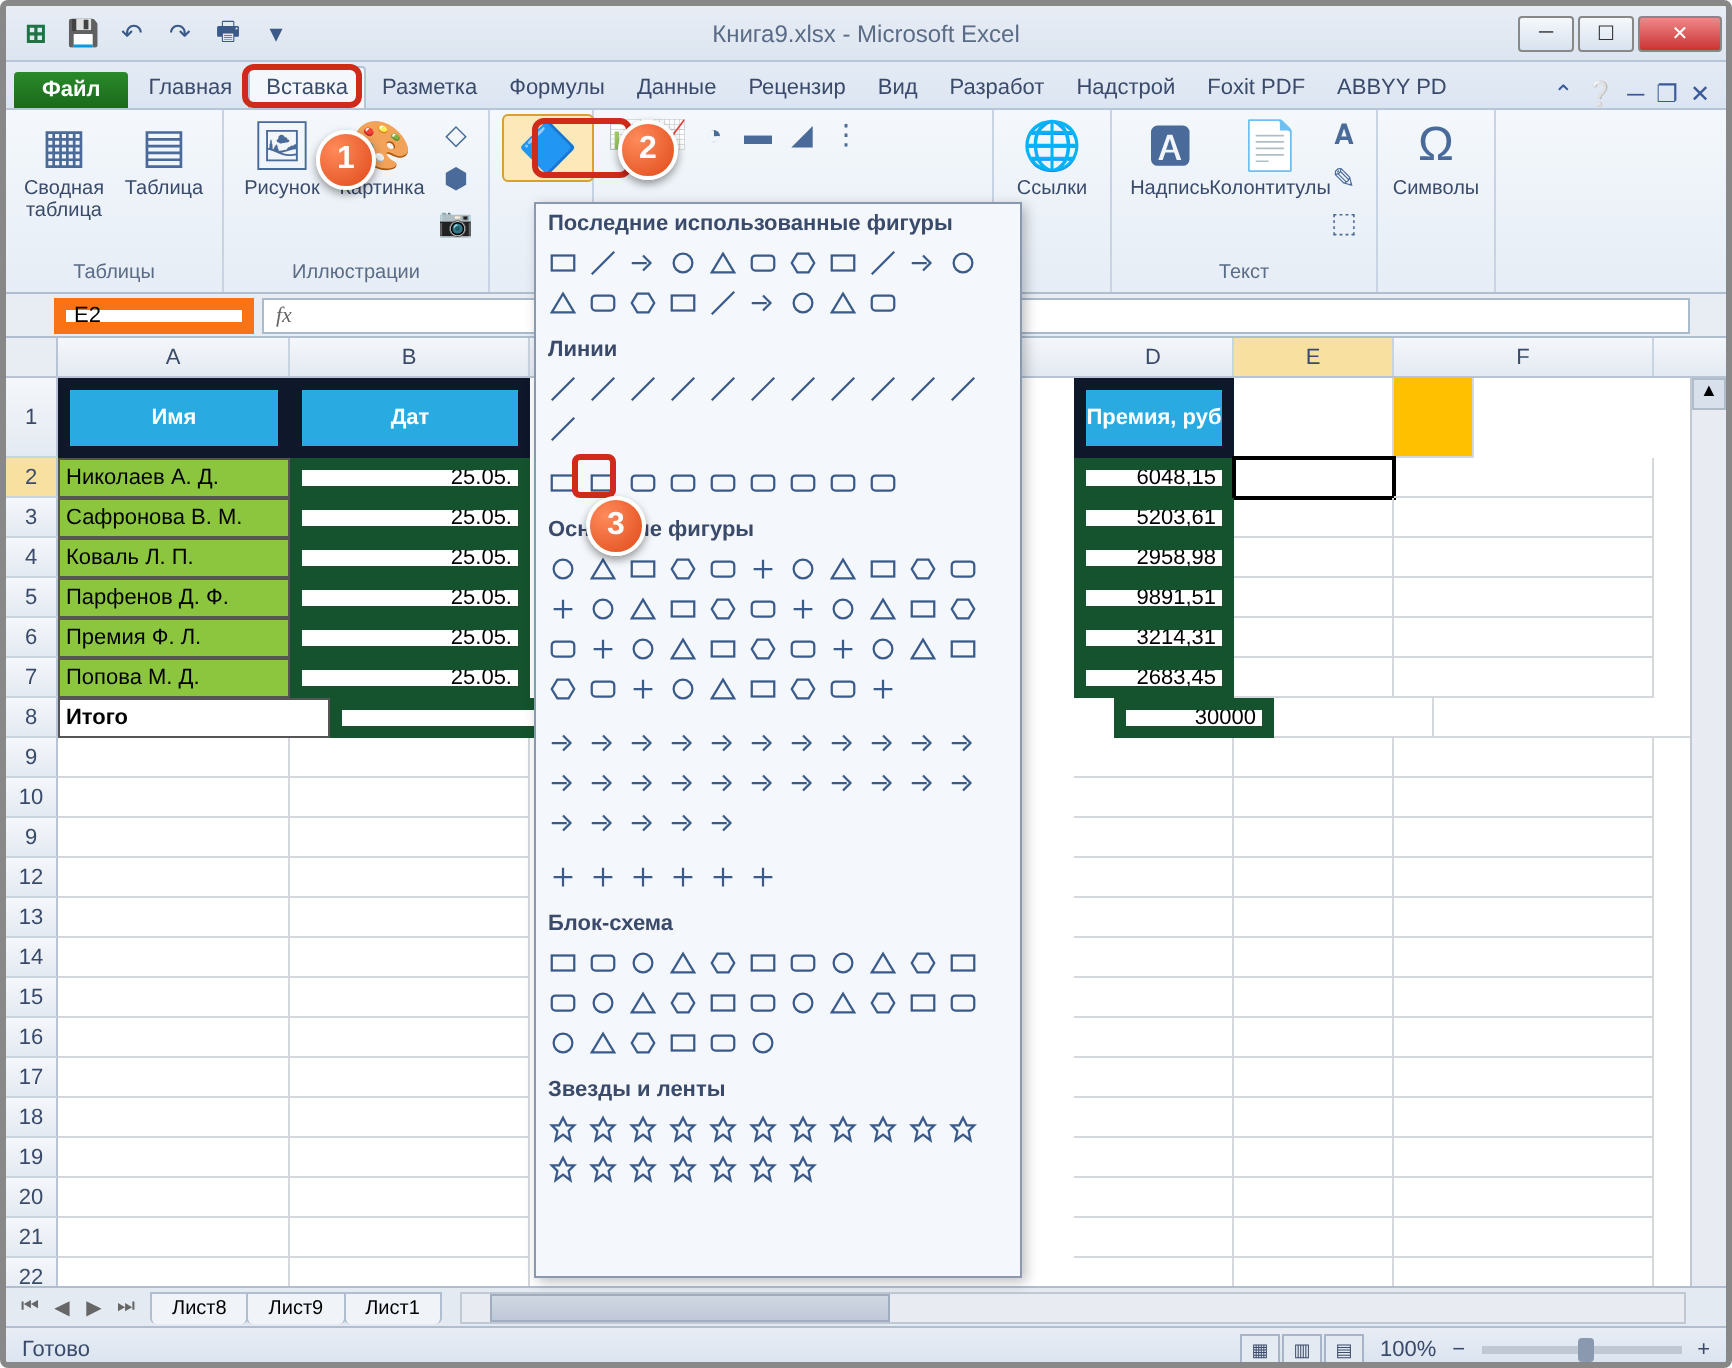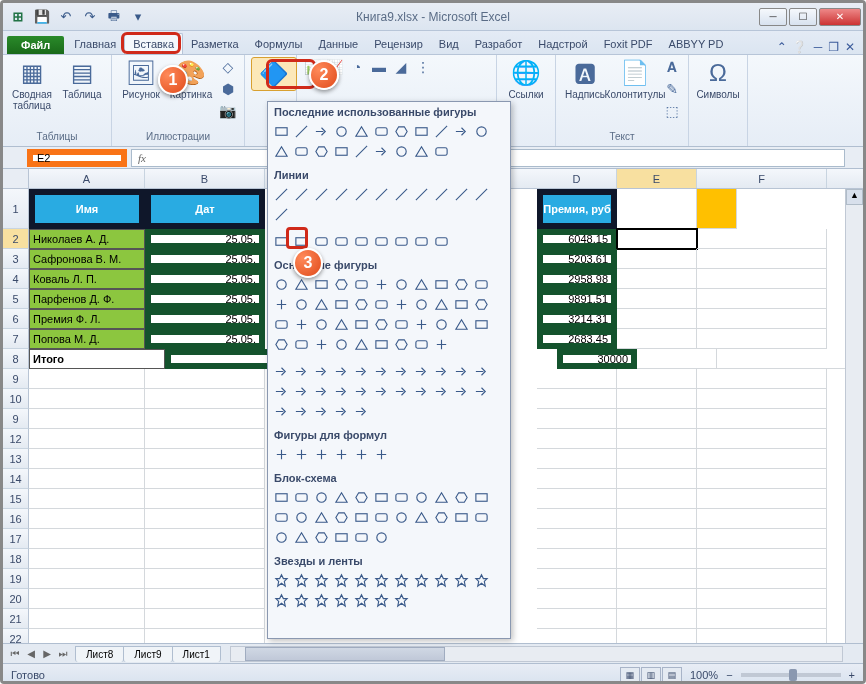--- a/index.html
+++ b/index.html
@@ -1044,21 +1044,20 @@
           </svg>
         </div>
         <div class="shape">
           <svg viewBox="0 0 16 16">
             <path d="M2 8h8M8 4l4 4-4 4"></path>
           </svg>
         </div>
       </div>
   </div>
   <div class="shape-section">
-    <div class="shape-section-title">Фигуры для формул</div>
     <div class="shape-grid" id="grid-eq">
         <div class="shape">
           <svg viewBox="0 0 16 16">
             <path d="M8 3v10M3 8h10"></path>
           </svg>
         </div>
         <div class="shape">
           <svg viewBox="0 0 16 16">
             <path d="M8 3v10M3 8h10"></path>
           </svg>

